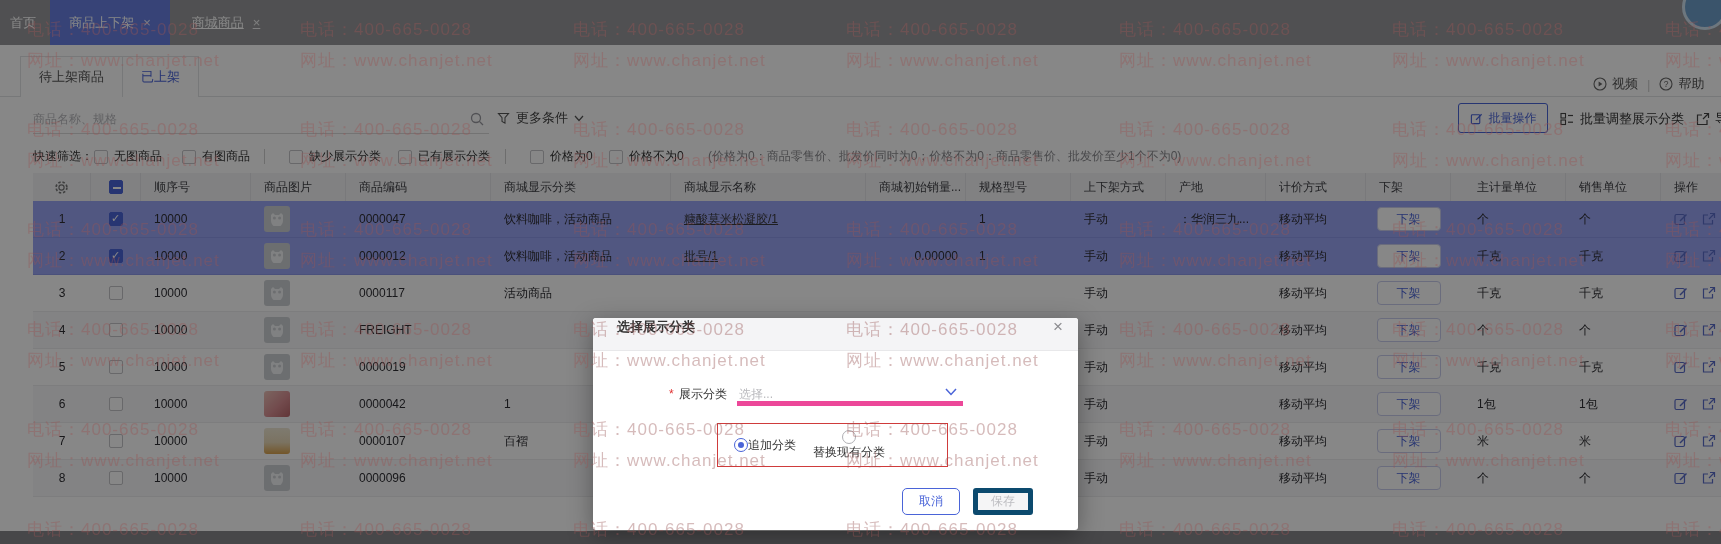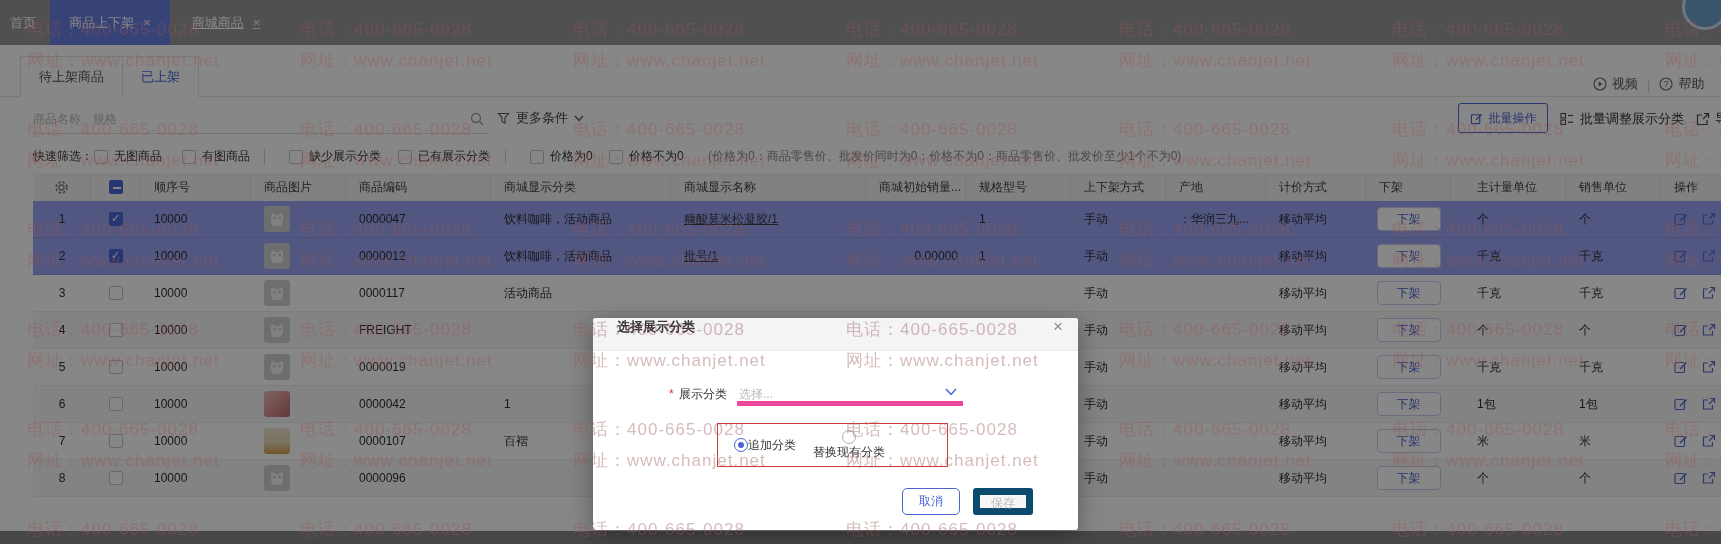--- a/index.html
+++ b/index.html
@@ -96,21 +96,21 @@
   .select-chev { position:absolute; right:6px; top:8px; }
   .radio-box { position:absolute; left:124px; top:105px; width:231px; height:44px; border:1px solid #cf3b3b; display:flex; align-items:center; }
   .radio-item { display:flex; align-items:center; gap:0; font-size:12px; color:#333; cursor:pointer; }
   .radio-item:first-child { margin-left:16px; }
   .radio-item + .radio-item { margin-left:17px;flex-direction:column; }
   .radio-dot { width:14px; height:14px; border-radius:50%; border:1px solid #b0b0b4; background:#fff; position:relative; flex:0 0 auto; }
   .radio-item.checked .radio-dot { border-color:#4a64d8; }
   .radio-item.checked .radio-dot::after { content:""; position:absolute; left:3px; top:3px; width:6px; height:6px; border-radius:50%; background:#4a64d8; }
   .btn-cancel { position:absolute; left:309px; top:170px; width:58px; height:27px; border:1px solid #4a64d8; border-radius:5px;
     background:#fff; color:#4a64d8; font-size:12px; cursor:pointer; }
-  .btn-save { position:absolute; left:380px; top:170px; width:60px; height:27px; border:7px solid #0c4a6e; border-radius:3px;
+  .btn-save { position:absolute; left:380px; top:170px; width:60px; height:27px; border:5px solid #0c4a6e; border-radius:3px;
     background:#f5f5f6; color:#bdbdc1; font-size:12px; }
 
   
   .wm-layer { position:absolute; inset:0; z-index:80; pointer-events:none; overflow:hidden; }
   .wm { position:absolute; color:rgba(152,84,84,0.40); font-size:17px; line-height:31px; white-space:nowrap; letter-spacing:1px; }
 </style>
 </head>
 <body>
 
 <div id="app">

